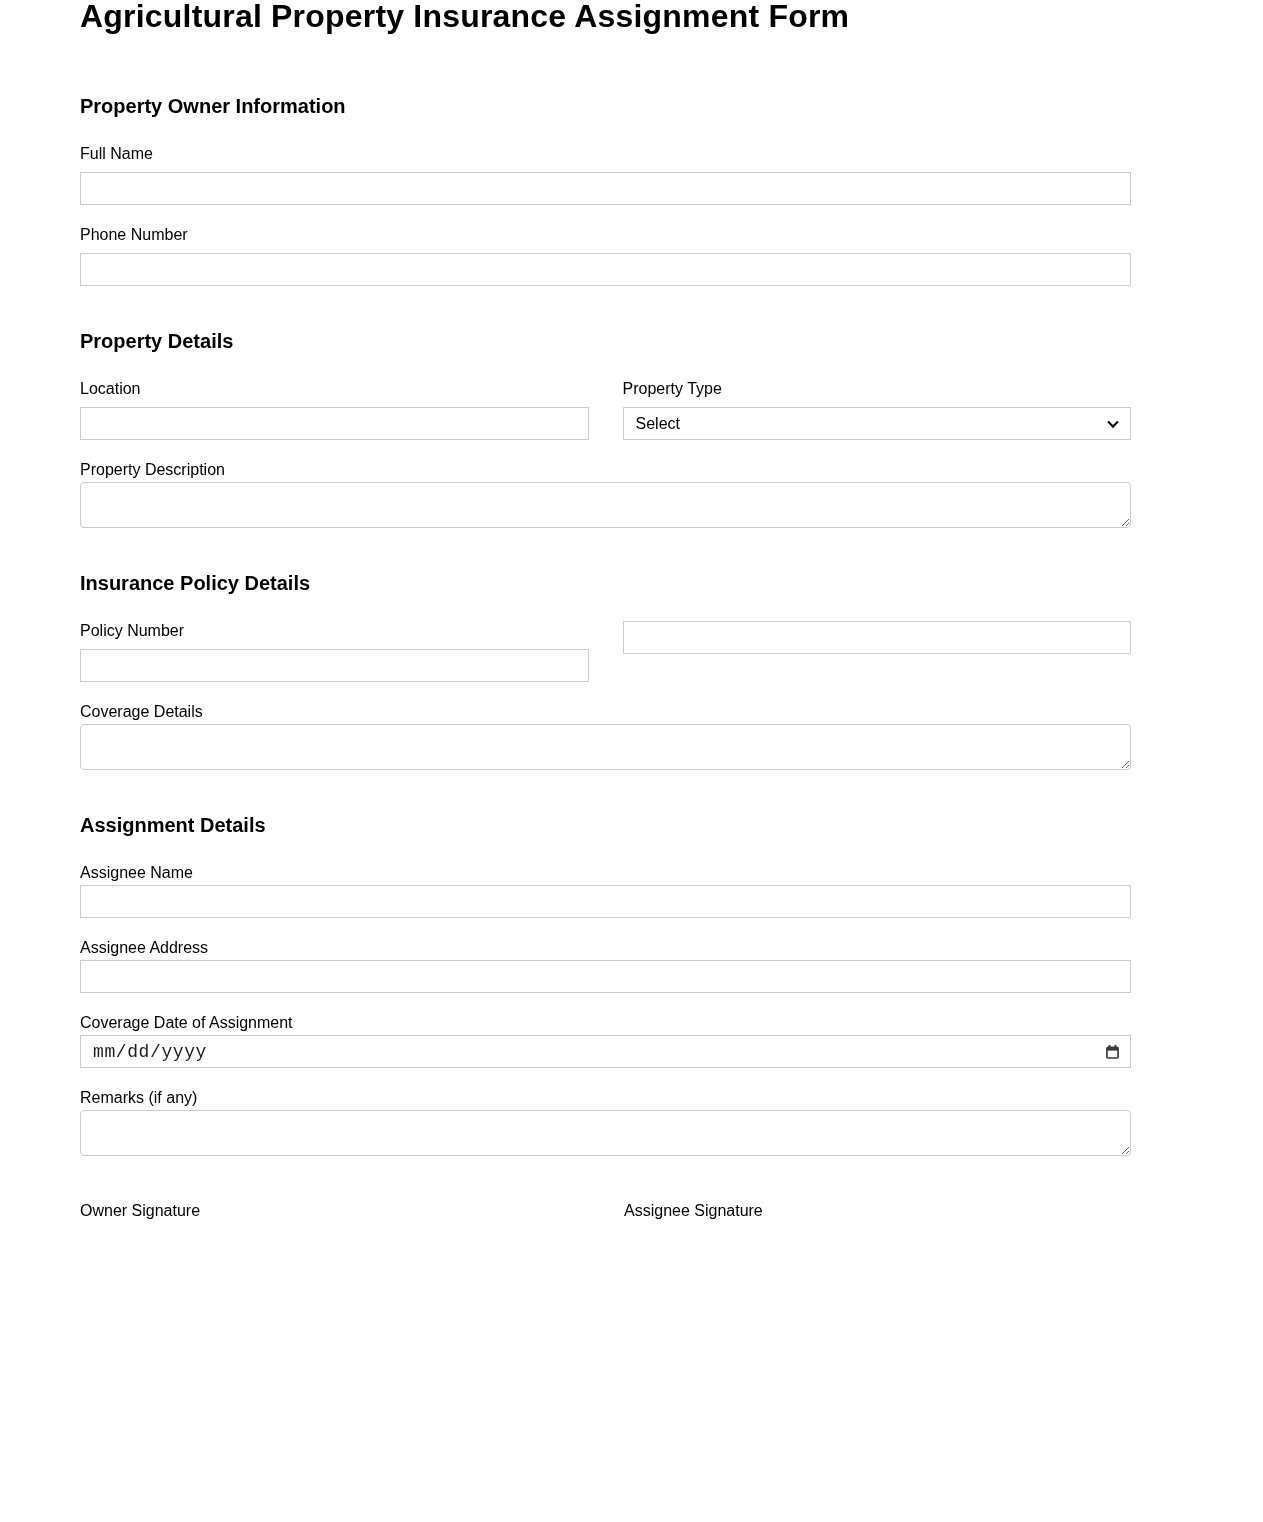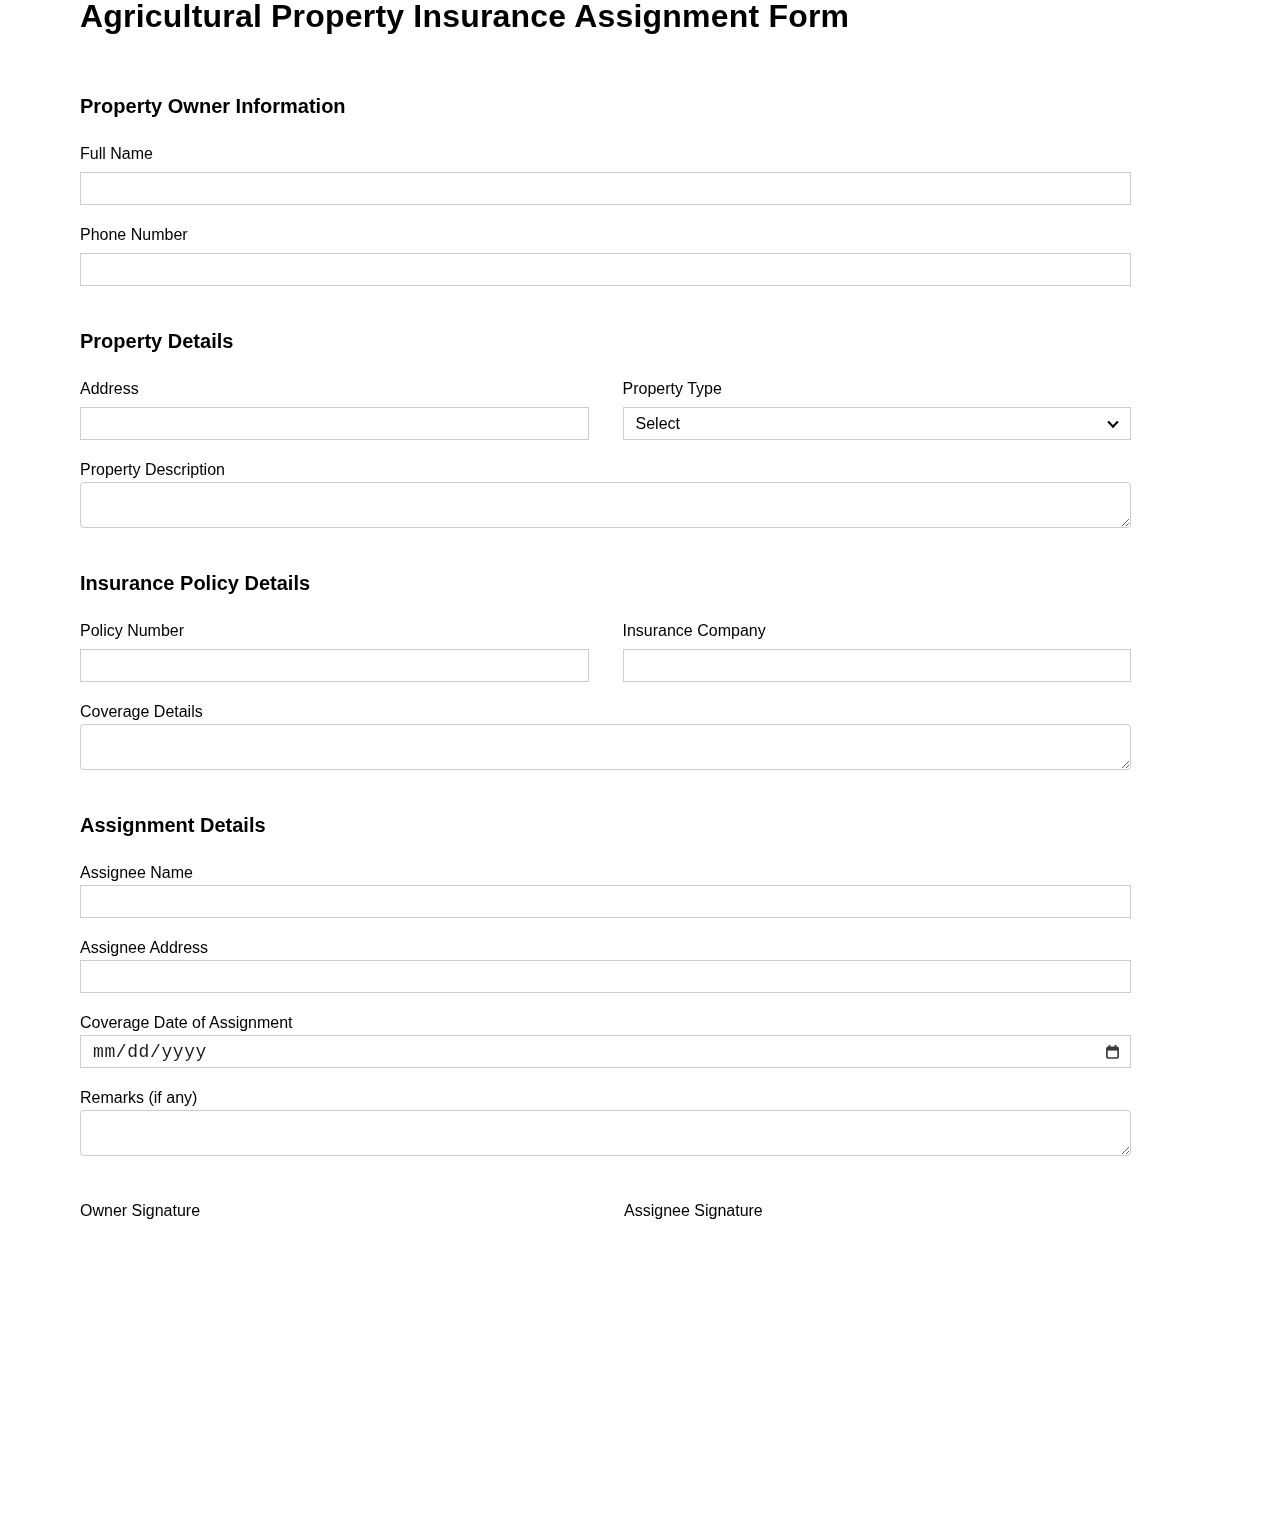--- a/index.html
+++ b/index.html
@@ -129,21 +129,21 @@
         <label>Phone Number</label>
         <input type="text" class="ti" value="" style="">
       </div>
     </div>
   </div>
 
   <div class="section">
     <h3 class="sec-h">Property Details</h3>
     <div class="row">
       <div class="field">
-        <label>Address</label>
+        <label>Location</label>
         <input type="text" class="ti" value="" style="">
       </div>
       <div class="field">
         <label>Property Type</label>
         <div class="select-wrap">
           <select class="sel">
             <option>Select</option>
           </select>
           <span class="chev"></span>
         </div>
@@ -156,21 +156,20 @@
   </div>
 
   <div class="section">
     <h3 class="sec-h">Insurance Policy Details</h3>
     <div class="row">
       <div class="field">
         <label>Policy Number</label>
         <input type="text" class="ti" value="" style="">
       </div>
       <div class="field">
-        <label>Insurance Company</label>
         <input type="text" class="ti" value="" style="">
       </div>
     </div>
     <div class="field-full">
       <label>Coverage Details</label>
       <textarea class="ta" style=""></textarea>
     </div>
   </div>
 
   <div class="section">

